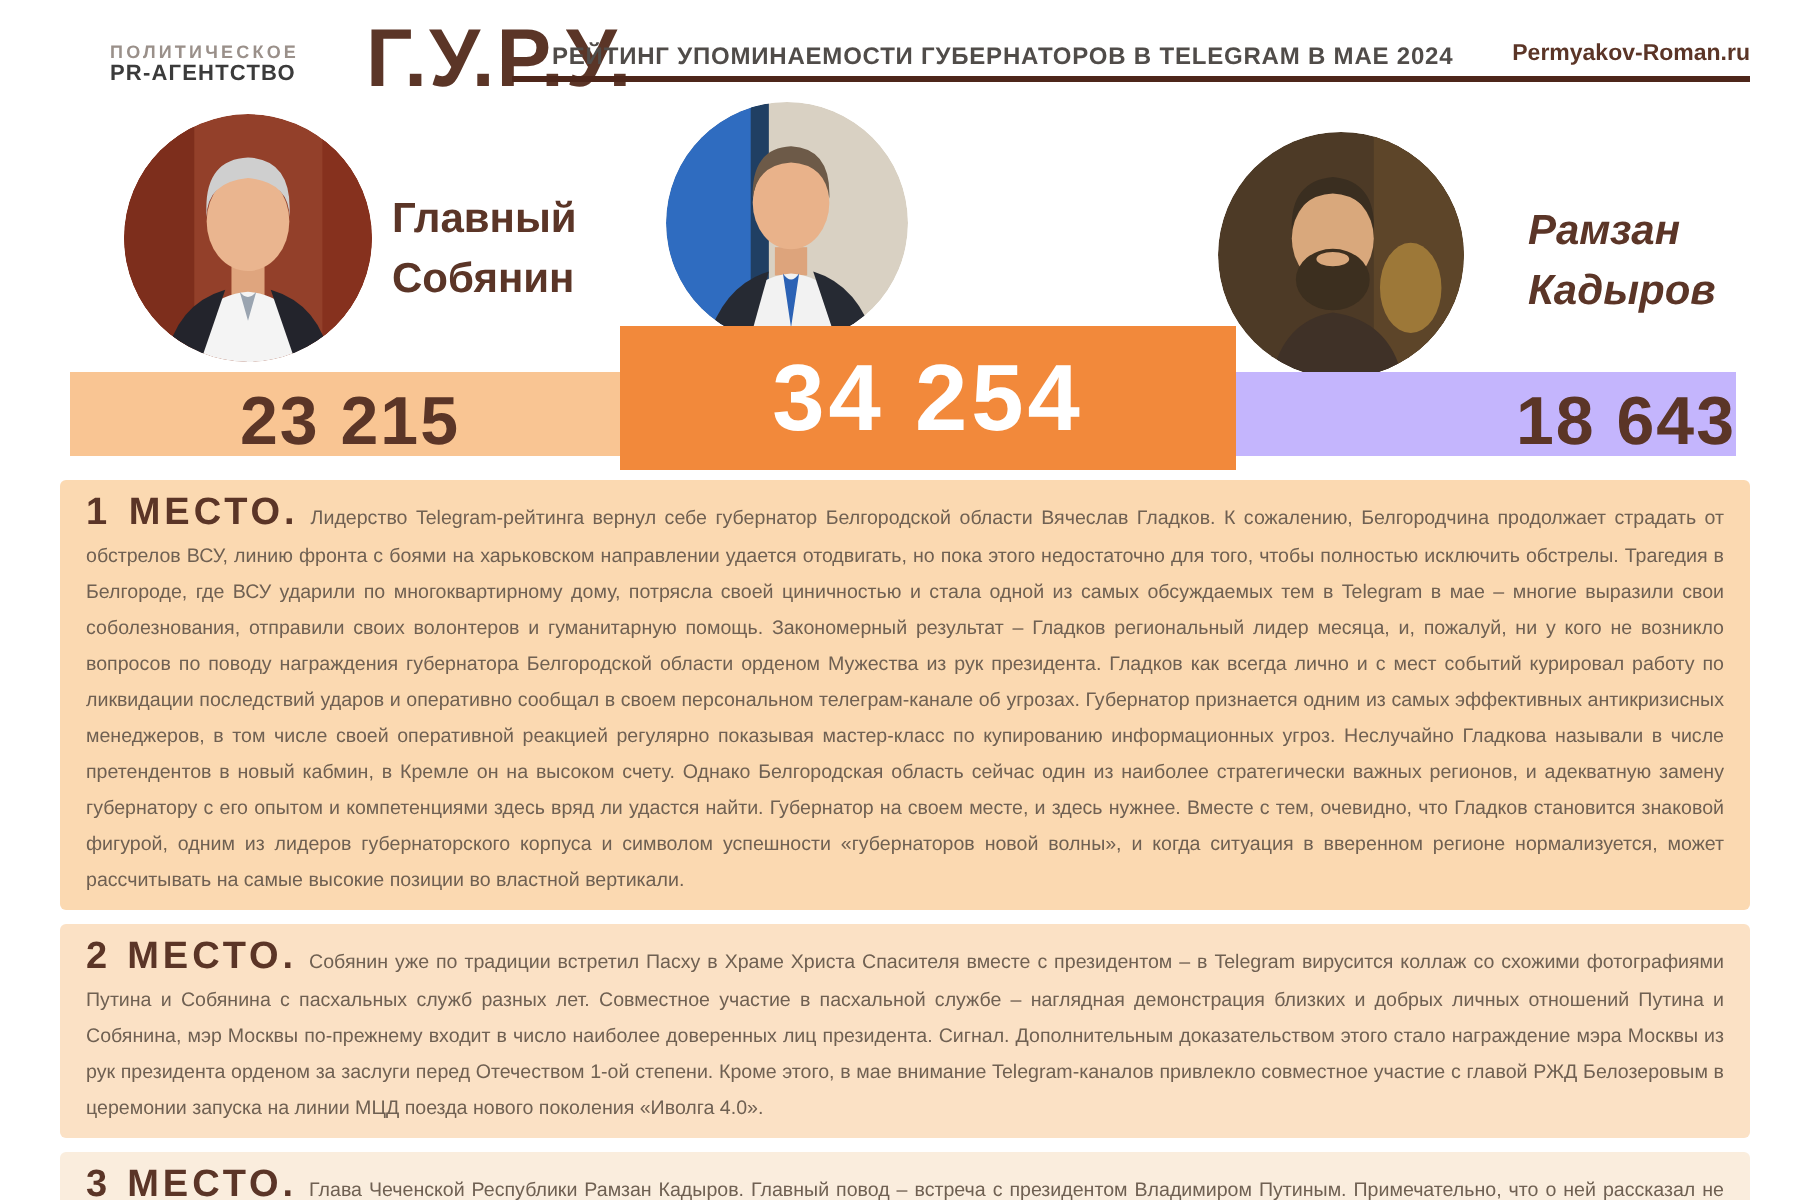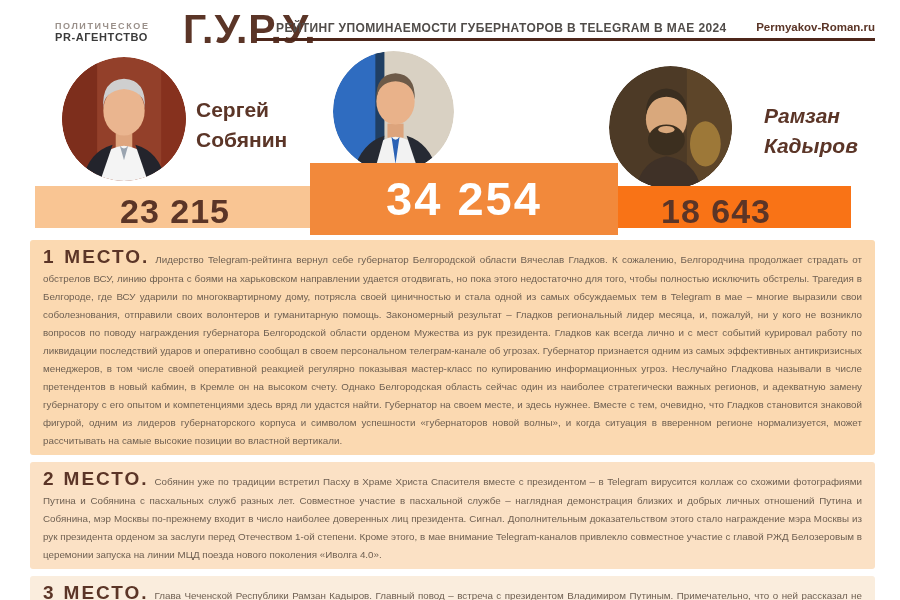--- a/index.html
+++ b/index.html
@@ -33,21 +33,21 @@
   .av-gladkov{left:333px;top:51px;width:121px;height:121px;}
   .av-kadyrov{left:609px;top:66px;width:123px;height:123px;}
   
   .person-name{position:absolute;font-weight:800;color:#5b3527;font-size:21px;line-height:30px;}
   .name-sobyanin{left:196px;top:95px;}
   .name-gladkov{left:466px;top:81px;}
   .name-kadyrov{left:764px;top:101px;font-style:italic;}
   
   .strip{position:absolute;top:186px;height:42px;text-align:center;}
   .strip-left{left:35px;width:280px;background:#f9c593;}
-  .strip-right{left:581px;width:270px;background:#f97316;}
+  .strip-right{left:598px;width:270px;background:#c4b5fd;text-align:right;}
   .strip .num{
     font-size:34px;font-weight:800;color:#5b3527;line-height:50px;letter-spacing:1px;
   }
   .winner-block{
     position:absolute;left:310px;top:163px;width:308px;height:72px;background:#f2893b;
     text-align:center;z-index:2;
   }
   .winner-block .num{
     font-size:47px;font-weight:800;color:#ffffff;line-height:72px;letter-spacing:2px;
   }
@@ -140,21 +140,21 @@
         <ellipse cx="56" cy="52" rx="20" ry="23" fill="#d9a87c"></ellipse>
         <path d="M36 48 Q35 24 56 22 Q77 24 76 48 Q73 31 56 30 Q39 31 36 48 Z" fill="#3a2e20"></path>
         <ellipse cx="56" cy="72" rx="18" ry="15" fill="#3c2f1f"></ellipse>
         <ellipse cx="56" cy="62" rx="8" ry="3.5" fill="#d9a87c"></ellipse>
         <path d="M26 120 Q32 92 56 88 Q84 92 90 120 Z" fill="#3f3127"></path>
       </g>
     </svg>
   </div>
 
   <div class="person-name name-sobyanin">
-    <div>Сергей</div>
+    <div>Главный</div>
     <div>Собянин</div>
   </div>
   <div class="person-name name-kadyrov">
     <div>Рамзан</div>
     <div>Кадыров</div>
   </div>
 
   <div class="strip strip-left">
     <div class="num">23 215</div>
   </div>

